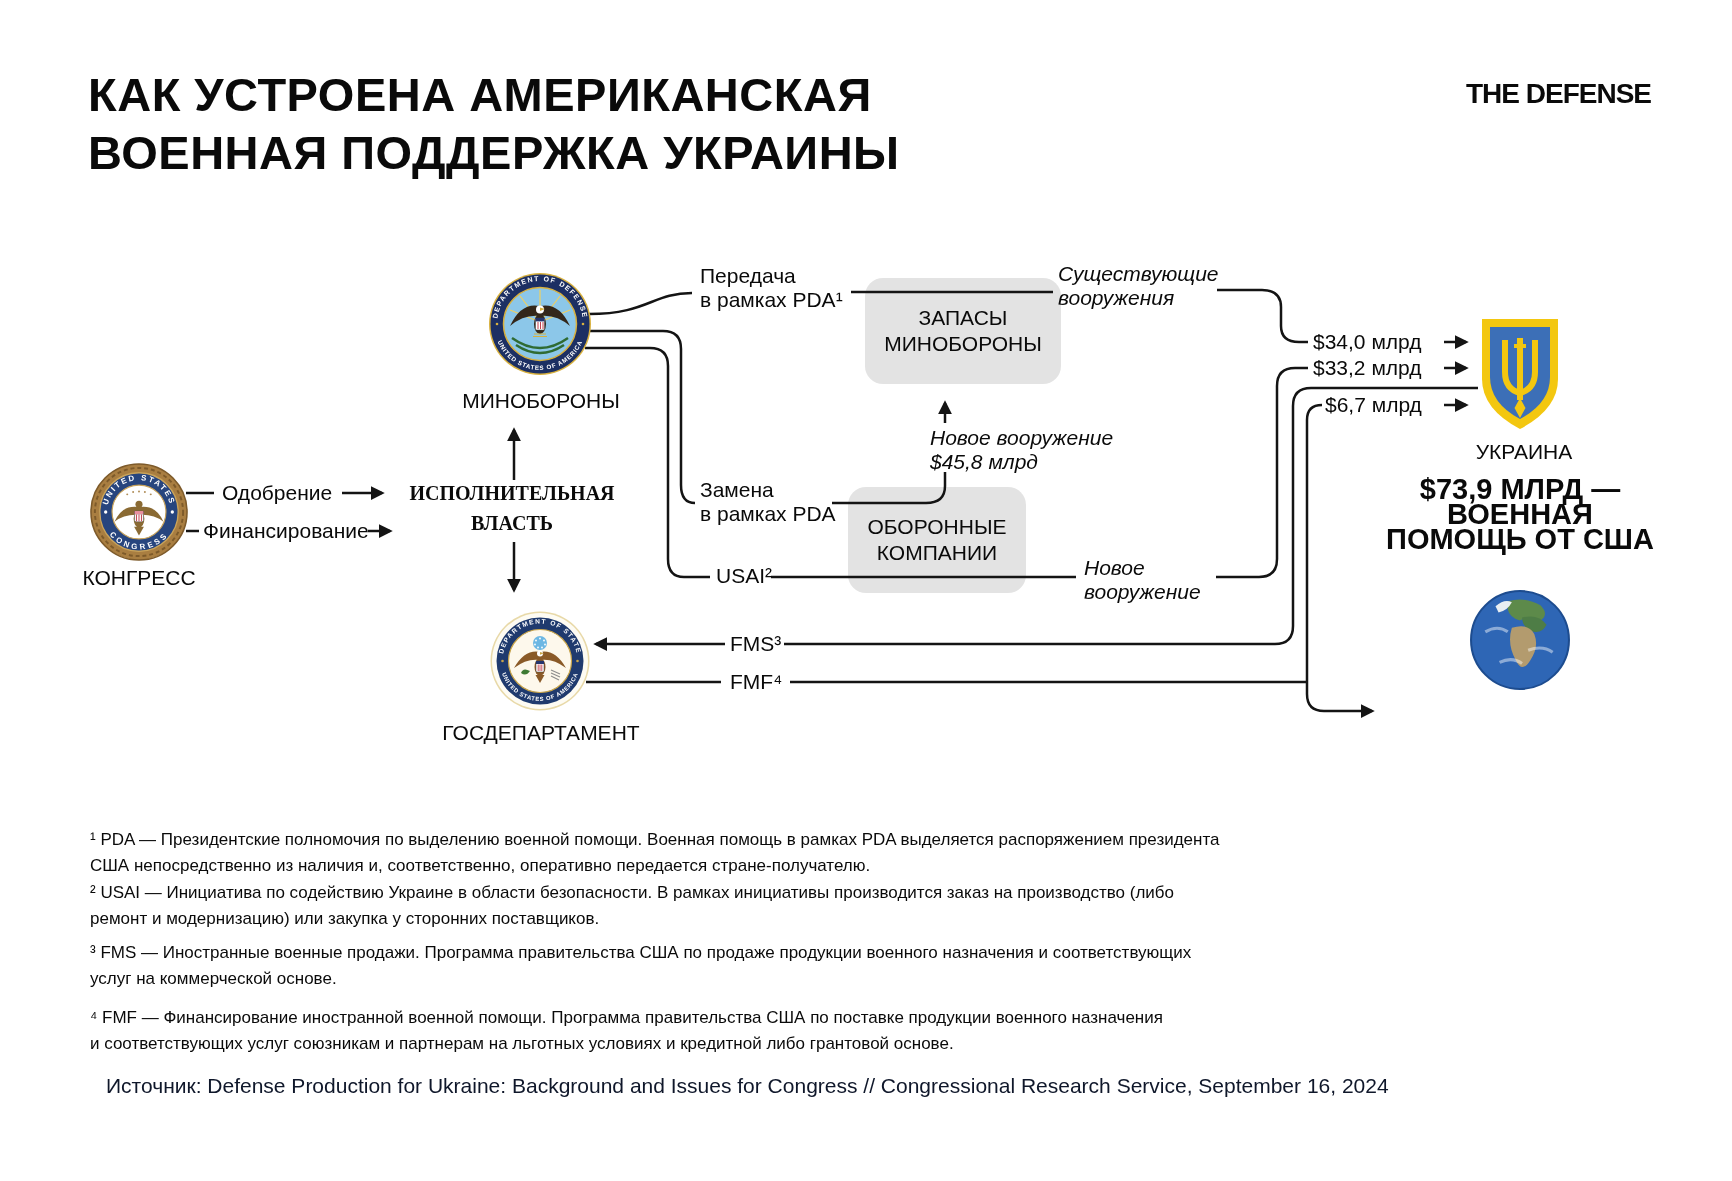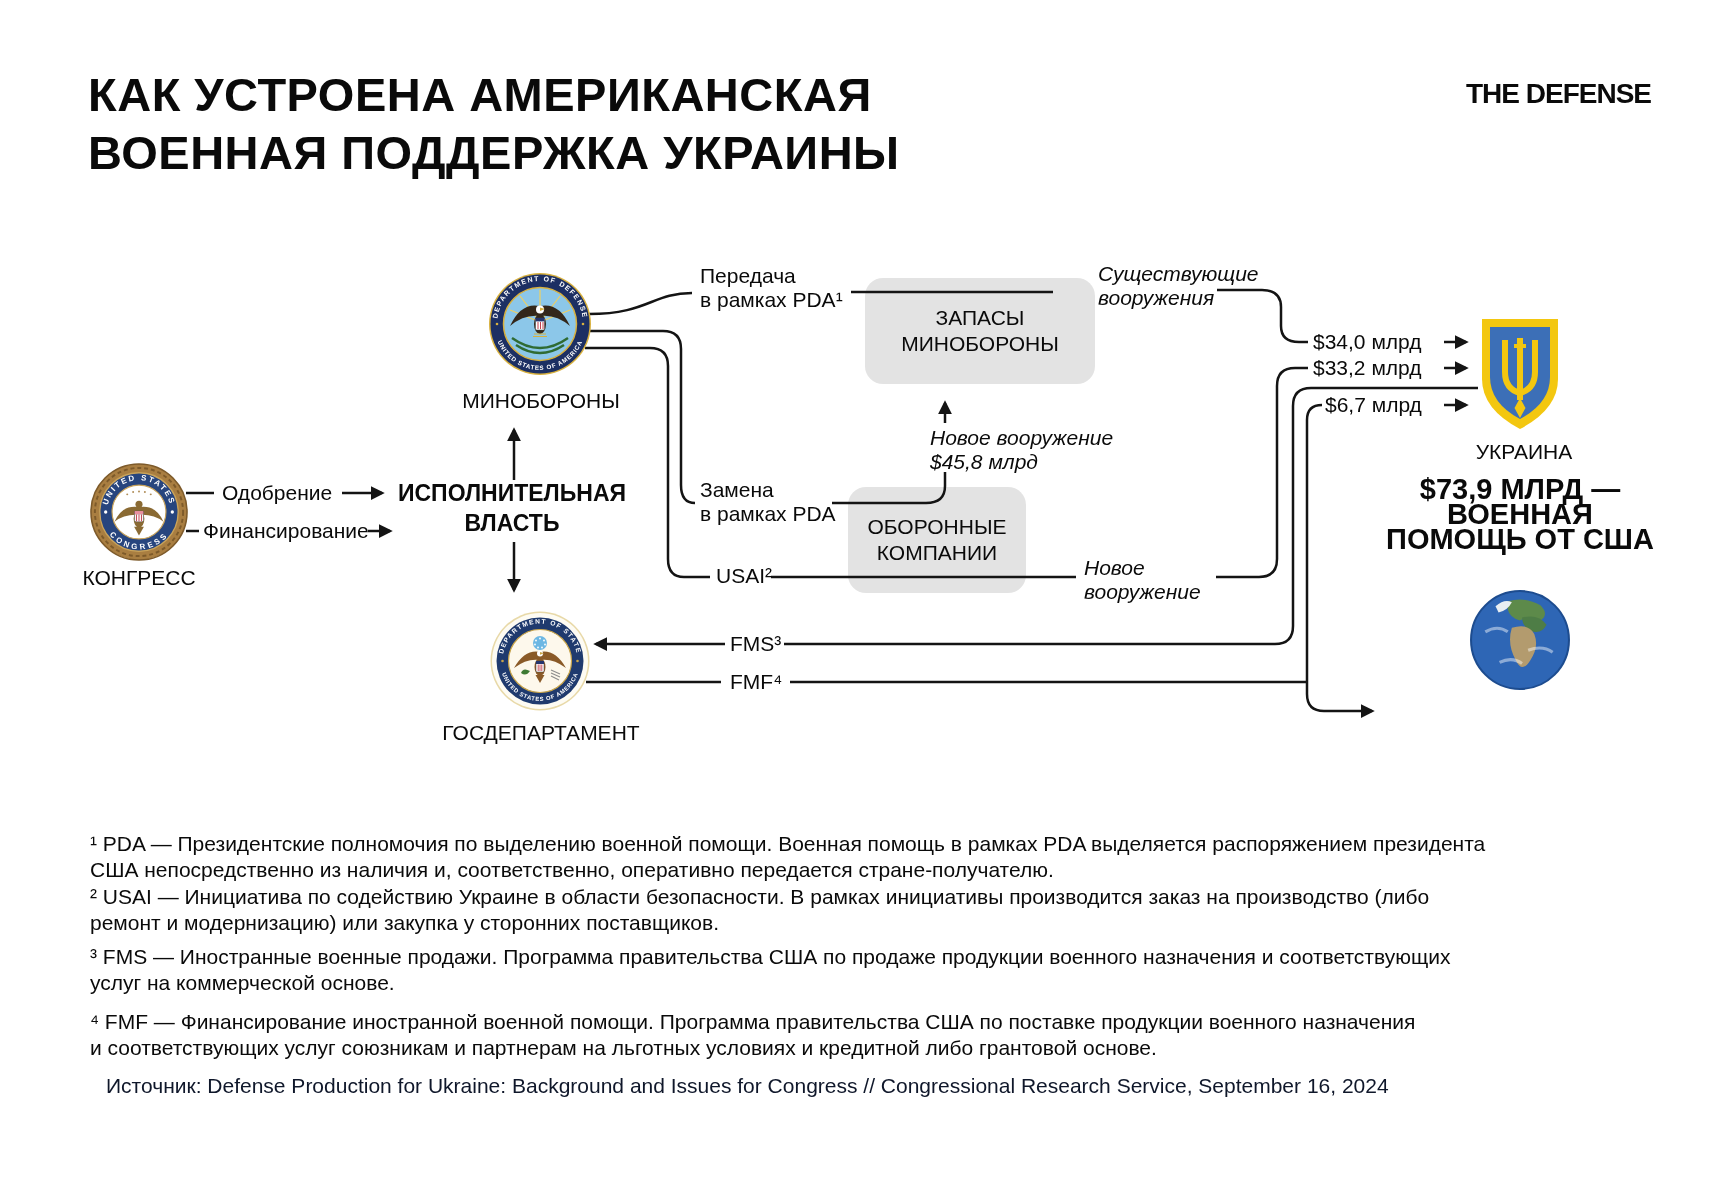--- a/index.html
+++ b/index.html
@@ -8,38 +8,38 @@
   .lbl{position:absolute;font-size:21px;line-height:24px;white-space:nowrap;z-index:3;}
   .ctr{transform:translateX(-50%);text-align:center;}
   .it{font-style:italic;}
   .bld{font-weight:bold;}
   .title{position:absolute;left:88px;top:66px;font-size:47px;line-height:58px;font-weight:bold;
          letter-spacing:0.5px;z-index:3;}
   .logo{position:absolute;left:1466px;top:78px;font-size:28px;font-weight:bold;letter-spacing:-1px;z-index:3;}
   .gbox{position:absolute;background:#e3e3e3;border-radius:18px;z-index:1;
         display:flex;flex-direction:column;align-items:center;justify-content:center;
         font-size:21px;line-height:26px;text-align:center;}
-  .fn{position:absolute;left:90px;font-size:21px;line-height:26px;z-index:3;}
+  .fn{position:absolute;left:90px;font-size:17px;line-height:26px;z-index:3;}
   .src{position:absolute;left:106px;top:1074px;font-size:21px;color:#0f172a;z-index:3;}
   svg.layer{position:absolute;left:0;top:0;z-index:2;pointer-events:none;}
   svg.art{position:absolute;z-index:2;}
   .sealtext{fill:#fff;font-family:"Liberation Sans",sans-serif;font-weight:bold;}
 </style>
 </head>
 <body>
 
 <div class="canvas">
 
   <div class="title">
     <div>КАК УСТРОЕНА АМЕРИКАНСКАЯ</div>
     <div>ВОЕННАЯ ПОДДЕРЖКА УКРАИНЫ</div>
   </div>
   <div class="logo">THE DEFENSE</div>
 
-  <div class="gbox" style="left:865px;top:278px;width:230px;height:106px;">
+  <div class="gbox" style="left:865px;top:278px;width:196px;height:106px;">
     <span>ЗАПАСЫ</span>
     <span>МИНОБОРОНЫ</span>
   </div>
   <div class="gbox" style="left:848px;top:487px;width:178px;height:106px;">
     <span>ОБОРОННЫЕ</span>
     <span>КОМПАНИИ</span>
   </div>
 
   <svg class="layer" width="1732" height="1181" viewBox="0 0 1732 1181">
     <defs>
@@ -209,40 +209,40 @@
     <g stroke="#ffffff" stroke-width="3" fill="none" opacity="0.45">
       <path d="M16 42 Q28 35 38 42"></path>
       <path d="M58 60 Q72 55 82 62"></path>
       <path d="M30 72 Q42 66 52 73"></path>
     </g>
   </svg>
 
   <div class="lbl ctr" style="left:139px;top:566px;">КОНГРЕСС</div>
   <div class="lbl" style="left:222px;top:481px;">Одобрение</div>
   <div class="lbl" style="left:203px;top:519px;">Финансирование</div>
-  <div class="lbl ctr bld" style="left:512px;top:478px;font-size:23px;line-height:30px;">
+  <div class="lbl ctr bld" style="left:512px;top:478px;font-size:20px;line-height:30px;font-family:Liberation Serif, serif;">
     <span>ИСПОЛНИТЕЛЬНАЯ</span><br>
     <span>ВЛАСТЬ</span>
   </div>
   <div class="lbl ctr" style="left:541px;top:389px;">МИНОБОРОНЫ</div>
   <div class="lbl ctr" style="left:541px;top:721px;">ГОСДЕПАРТАМЕНТ</div>
 
   <div class="lbl" style="left:700px;top:264px;">
     <span>Передача</span><br>
     <span>в рамках PDA¹</span>
   </div>
   <div class="lbl" style="left:700px;top:478px;">
     <span>Замена</span><br>
     <span>в рамках PDA</span>
   </div>
   <div class="lbl" style="left:716px;top:564px;">USAI²</div>
   <div class="lbl" style="left:730px;top:632px;">FMS³</div>
   <div class="lbl" style="left:730px;top:670px;">FMF⁴</div>
 
-  <div class="lbl it" style="left:1098px;top:262px;font-style:italic;">
+  <div class="lbl it" style="left:1058px;top:262px;font-style:italic;">
     <span>Существующие</span><br>
     <span>вооружения</span>
   </div>
   <div class="lbl it" style="left:930px;top:426px;">
     <span>Новое вооружение</span><br>
     <span>$45,8 млрд</span>
   </div>
   <div class="lbl it" style="left:1084px;top:556px;">
     <span>Новое</span><br>
     <span>вооружение</span>

